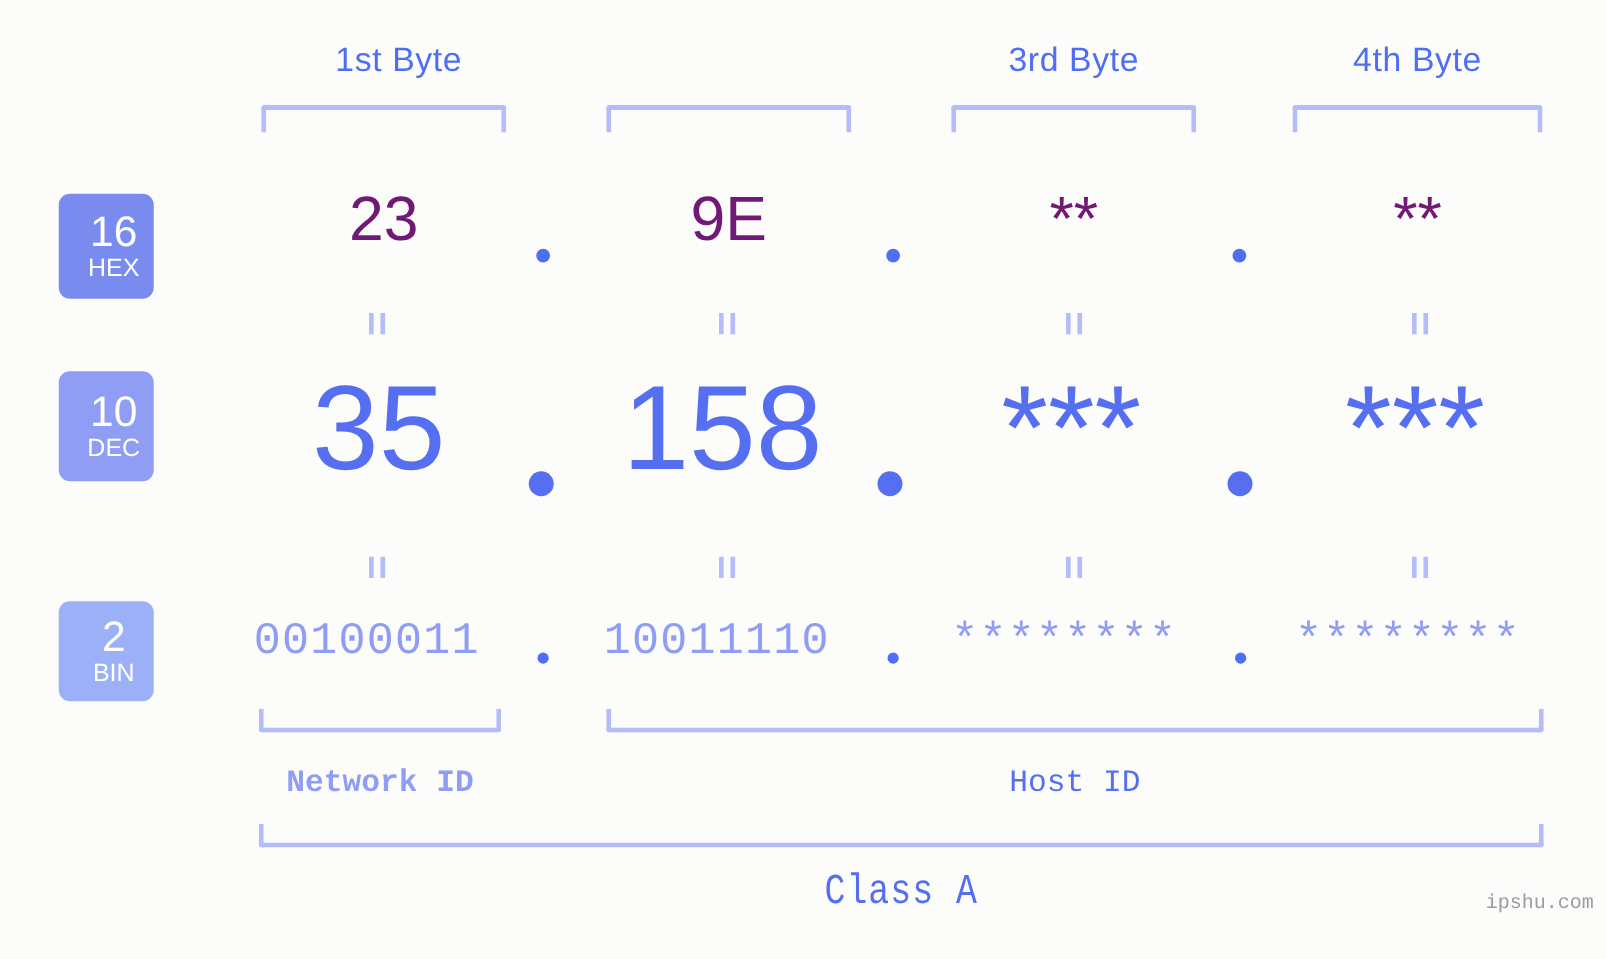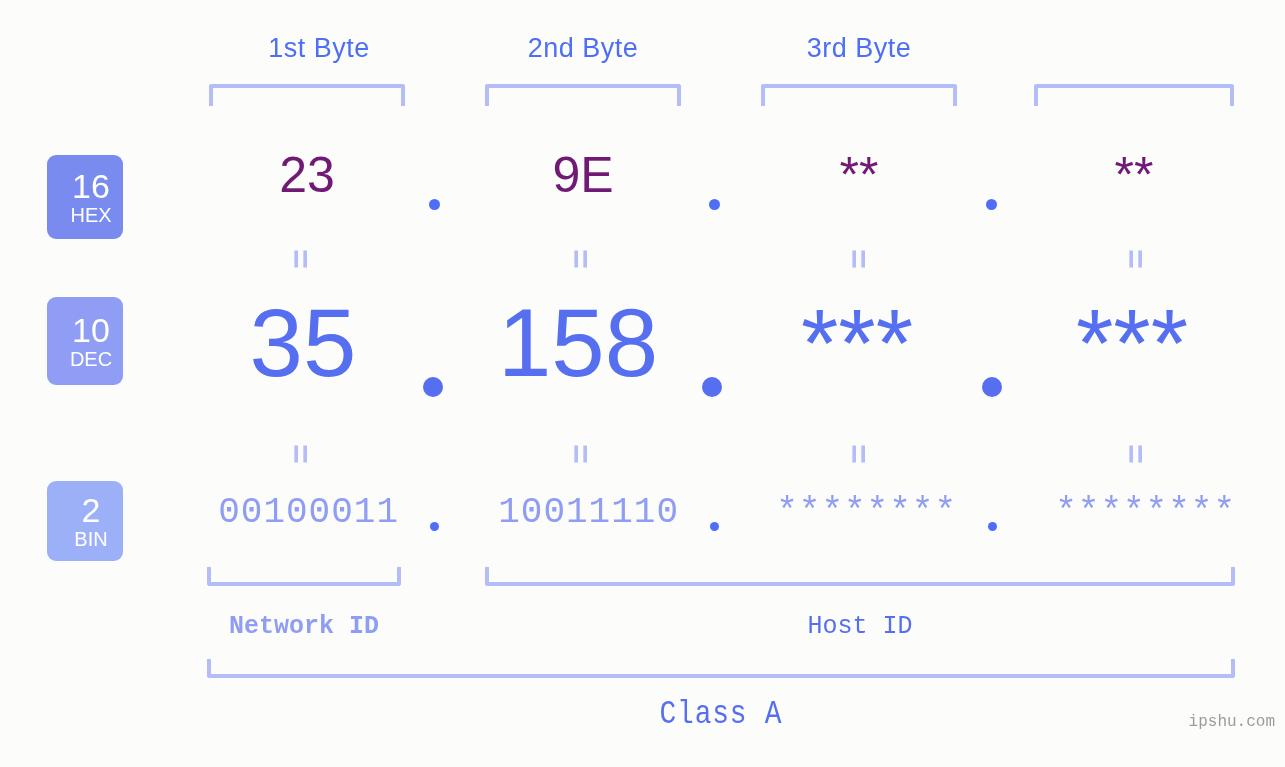--- a/index.html
+++ b/index.html
@@ -163,21 +163,21 @@
     left: 0;
     width: 1285px;
     height: 60px;
   }
   .bin-val {
     position: absolute;
     font-family: "Liberation Mono", "DejaVu Sans Mono", monospace;
     font-size: 36px;
     line-height: 40px;
     color: #8f9df4;
-    text-align: right;
+    text-align: left;
     letter-spacing: 1px;
     white-space: nowrap;
   }
   .bin-dot {
     position: absolute;
     top: 29px;
     width: 9px;
     height: 9px;
     border-radius: 50%;
     background: #4d6ef5;
@@ -221,22 +221,22 @@
     color: #9b9b9b;
     white-space: nowrap;
   }
 </style>
 </head>
 <body>
 
 <div class="stage">
 
   <div class="byte-label" style="left:221px; width:196px;">1st Byte</div>
-  <div class="byte-label" style="left:485px; width:196px;">2nd Byte</div>
   <div class="byte-label" style="left:761px; width:196px;">3rd Byte</div>
+  <div class="byte-label" style="left:1034px; width:200px;">4th Byte</div>
 
   <div class="bracket-top" style="left:209px; width:196px;"></div>
   <div class="bracket-top" style="left:485px; width:196px;"></div>
   <div class="bracket-top" style="left:761px; width:196px;"></div>
   <div class="bracket-top" style="left:1034px; width:200px;"></div>
 
   <div class="badge" id="badge-hex">
     <span class="num">16</span>
     <span class="nm">HEX</span>
   </div>

